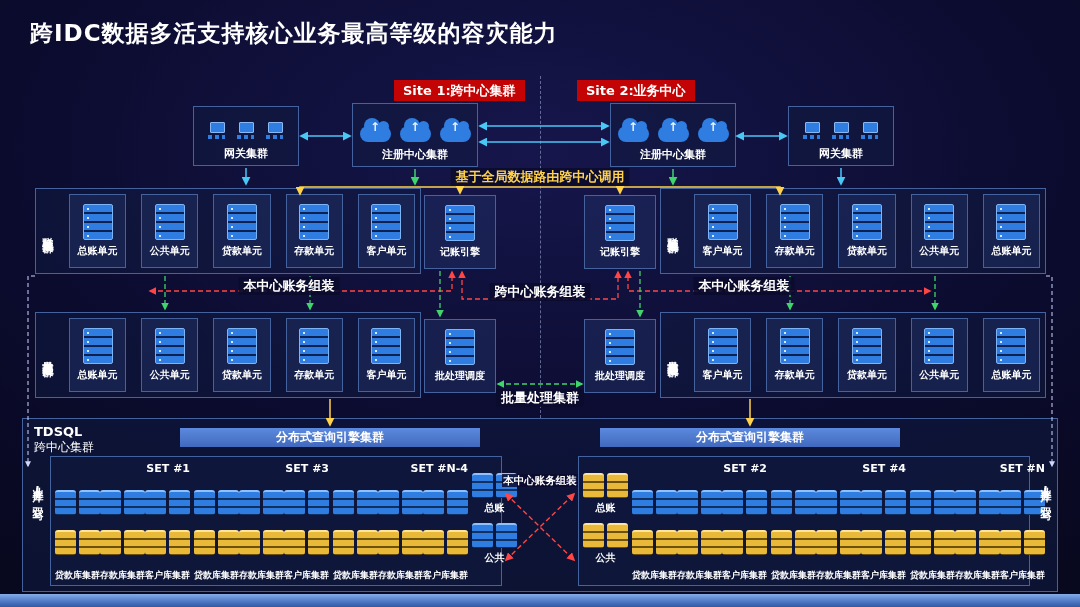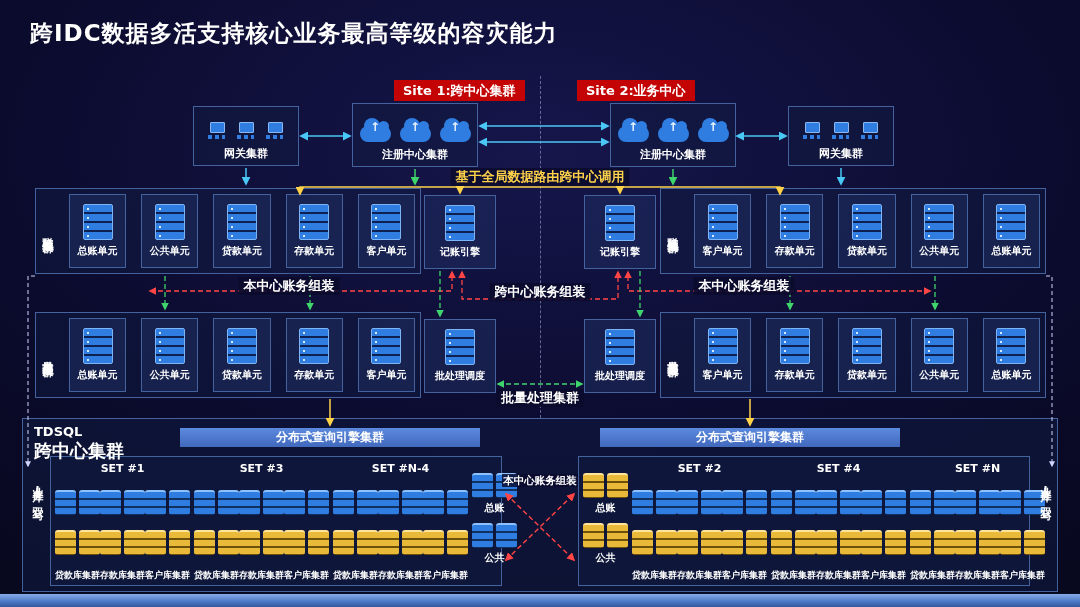--- a/index.html
+++ b/index.html
@@ -25,34 +25,34 @@
 .unit{flex:1;border:1px solid #44639e;background:rgba(31,47,100,.5);display:flex;flex-direction:column;align-items:center;justify-content:center;gap:4px}
 .unit-label{font-size:10px;font-weight:600;white-space:nowrap}
 .solo{position:absolute}
 .server-icon{width:30px;height:36px;border:1px solid #7db4f5;border-radius:2px;background:repeating-linear-gradient(180deg,#2f7de1 0 7px,#0e2050 7px 9px);position:relative}
 .server-icon::after{content:'';position:absolute;left:3px;top:3px;width:2px;height:31px;background:repeating-linear-gradient(180deg,#d6ebff 0 2px,transparent 2px 9px)}
 .flow-note{position:absolute;transform:translateX(-50%);font-size:13px;font-weight:bold;background:rgba(11,11,46,.9);padding:0 5px;white-space:nowrap;z-index:4}
 .yellow-note{color:#ffd24a;font-size:13px}
 .qbar{position:absolute;height:19px;background:linear-gradient(180deg,#5c8ade,#4169bd);display:flex;align-items:center;justify-content:center;font-size:12px;font-weight:bold;z-index:2}
 .sets-panel{display:flex;gap:4px;padding:4px}
 .set-col{flex:1;display:flex;flex-direction:column;justify-content:space-between;padding:1px 0}
-.set-header{font-size:11px;font-weight:bold;text-align:center}
+.set-header{font-size:11px;font-weight:bold;text-align:right}
 .db-row{display:flex;justify-content:space-around}
 .db-group{display:flex;gap:3px;justify-content:center}
 .db-stack{width:21px;height:25px;border-radius:3px}
 .blue .db-stack{background:repeating-linear-gradient(180deg,#2f7de1 0 6px,#10305f 6px 8px);border-top:2px solid #8ec1ff}
 .yellow .db-stack{background:repeating-linear-gradient(180deg,#e9b93a 0 6px,#6e5108 6px 8px);border-top:2px solid #ffe49a}
 .db-labels{display:flex}
 .db-label{flex:1;font-size:9px;line-height:10px;text-align:center;font-weight:600;word-break:break-all}
 .ledger-col{width:62px;display:flex;flex-direction:column;align-items:center;justify-content:center;gap:3px}
 .ledger-label{font-size:10px;font-weight:bold;margin-bottom:5px}
 .vtext{position:absolute;writing-mode:vertical-rl;text-orientation:upright;font-size:11px;font-weight:bold;letter-spacing:2px;z-index:2}
 .tdsql-title{position:absolute;left:34px;top:424px;z-index:2}
 .tdsql-title .l1{font-size:13px;font-weight:bold}
-.tdsql-title .l2{font-size:18px;font-weight:bold}
+.tdsql-title .l2{font-size:12px;font-weight:normal}
 .sync-note{position:absolute;left:540px;top:474px;transform:translateX(-50%);width:76px;text-align:center;font-size:10.5px;font-weight:bold;line-height:13px;background:rgba(11,11,46,.85);z-index:4}
 .footer-bar{position:absolute;left:0;top:594px;width:1080px;height:13px;background:linear-gradient(180deg,#86abe8 0%,#4a77c4 60%,#33589e 100%)}
 .arrows{position:absolute;left:0;top:0;z-index:3;pointer-events:none}
 </style>
 </head>
 <body>
 
 <div class="canvas">
 
   <div class="title">跨IDC数据多活支持核心业务最高等级的容灾能力</div>

